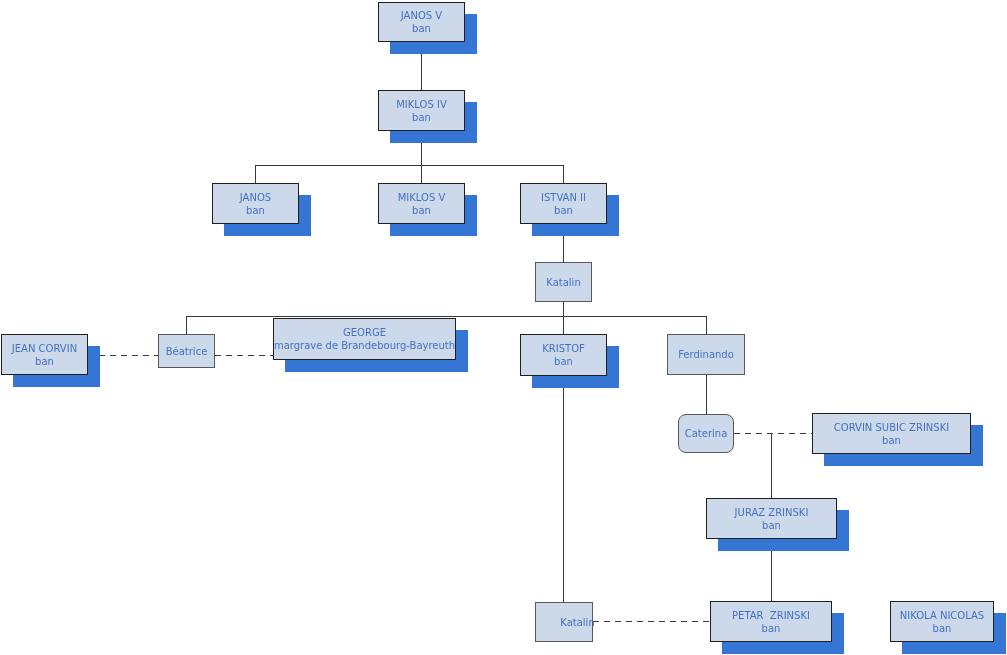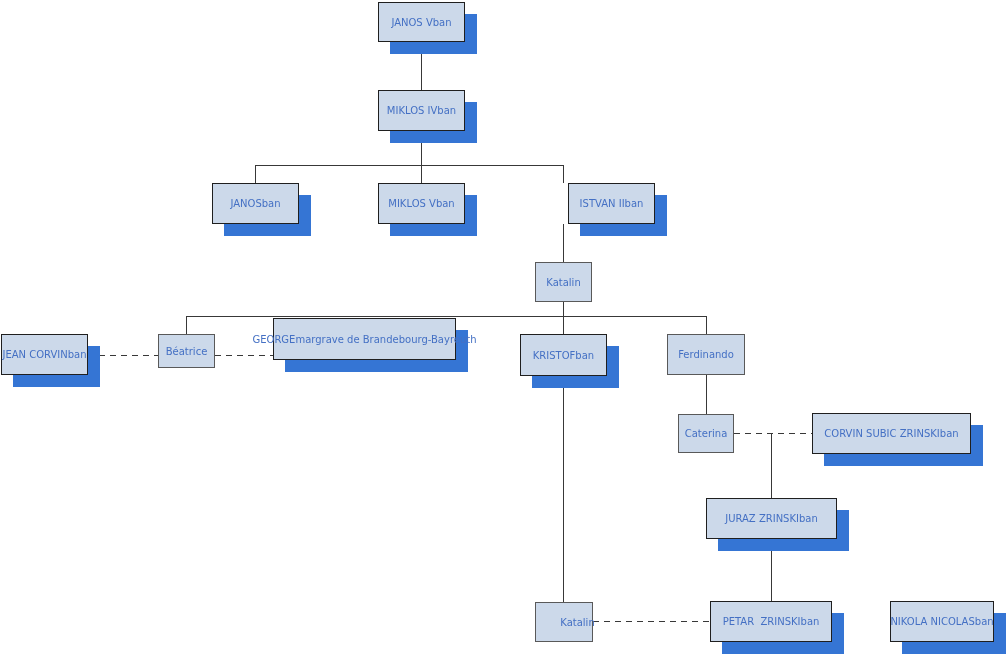--- a/index.html
+++ b/index.html
@@ -23,21 +23,21 @@
   .connector.solid.v { width: 1px;  background: #383838; }
   .connector.dashed.h {
     height: 1px;
     background: repeating-linear-gradient(90deg, #383838 0 6px, transparent 6px 11px);
   }
   .node {
     position: absolute;
     z-index: 2;
     box-sizing: border-box;
     display: flex;
-    flex-direction: row;
+    flex-direction: column;
     justify-content: center;
     align-items: center;
     text-align: center;
     background: #ccd9ea;
     color: #4470c4;
     font-size: 10px;
     line-height: 13px;
   }
   .node.shadowed {
     border: 1.5px solid #1f1f1f;
@@ -85,21 +85,21 @@
         <span class="subtitle">ban</span>
       </div>
       <div class="node shadowed" style="left: 212px; top: 183px; width: 87px; height: 41px;">
         <span class="title">JANOS</span>
         <span class="subtitle">ban</span>
       </div>
       <div class="node shadowed" style="left: 378px; top: 183px; width: 87px; height: 41px;">
         <span class="title">MIKLOS V</span>
         <span class="subtitle">ban</span>
       </div>
-      <div class="node shadowed" style="left: 520px; top: 183px; width: 87px; height: 41px; margin-left: 48px;">
+      <div class="node shadowed" style="left: 520px; top: 183px; width: 87px; height: 41px;">
         <span class="title">ISTVAN II</span>
         <span class="subtitle">ban</span>
       </div>
       <div class="node plain" style="left: 535px; top: 262px; width: 57px; height: 40px;">
         <span class="title">Katalin</span>
       </div>
       <div class="node shadowed" style="left: 1px; top: 334px; width: 87px; height: 41px;">
         <span class="title">JEAN CORVIN</span>
         <span class="subtitle">ban</span>
       </div>
@@ -110,21 +110,21 @@
         <span class="title">GEORGE</span>
         <span class="subtitle">margrave de Brandebourg-Bayreuth</span>
       </div>
       <div class="node shadowed" style="left: 520px; top: 334px; width: 87px; height: 42px;">
         <span class="title">KRISTOF</span>
         <span class="subtitle">ban</span>
       </div>
       <div class="node plain" style="left: 667px; top: 334px; width: 78px; height: 41px;">
         <span class="title">Ferdinando</span>
       </div>
-      <div class="node plain" style="left: 678px; top: 414px; width: 56px; height: 39px;">
+      <div class="node plain" style="left: 678px; top: 414px; width: 56px; height: 39px; border-radius: 8px;">
         <span class="title">Caterina</span>
       </div>
       <div class="node shadowed" style="left: 812px; top: 413px; width: 159px; height: 41px;">
         <span class="title">CORVIN SUBIC ZRINSKI</span>
         <span class="subtitle">ban</span>
       </div>
       <div class="node shadowed" style="left: 706px; top: 498px; width: 131px; height: 41px;">
         <span class="title">JURAZ ZRINSKI</span>
         <span class="subtitle">ban</span>
       </div>

